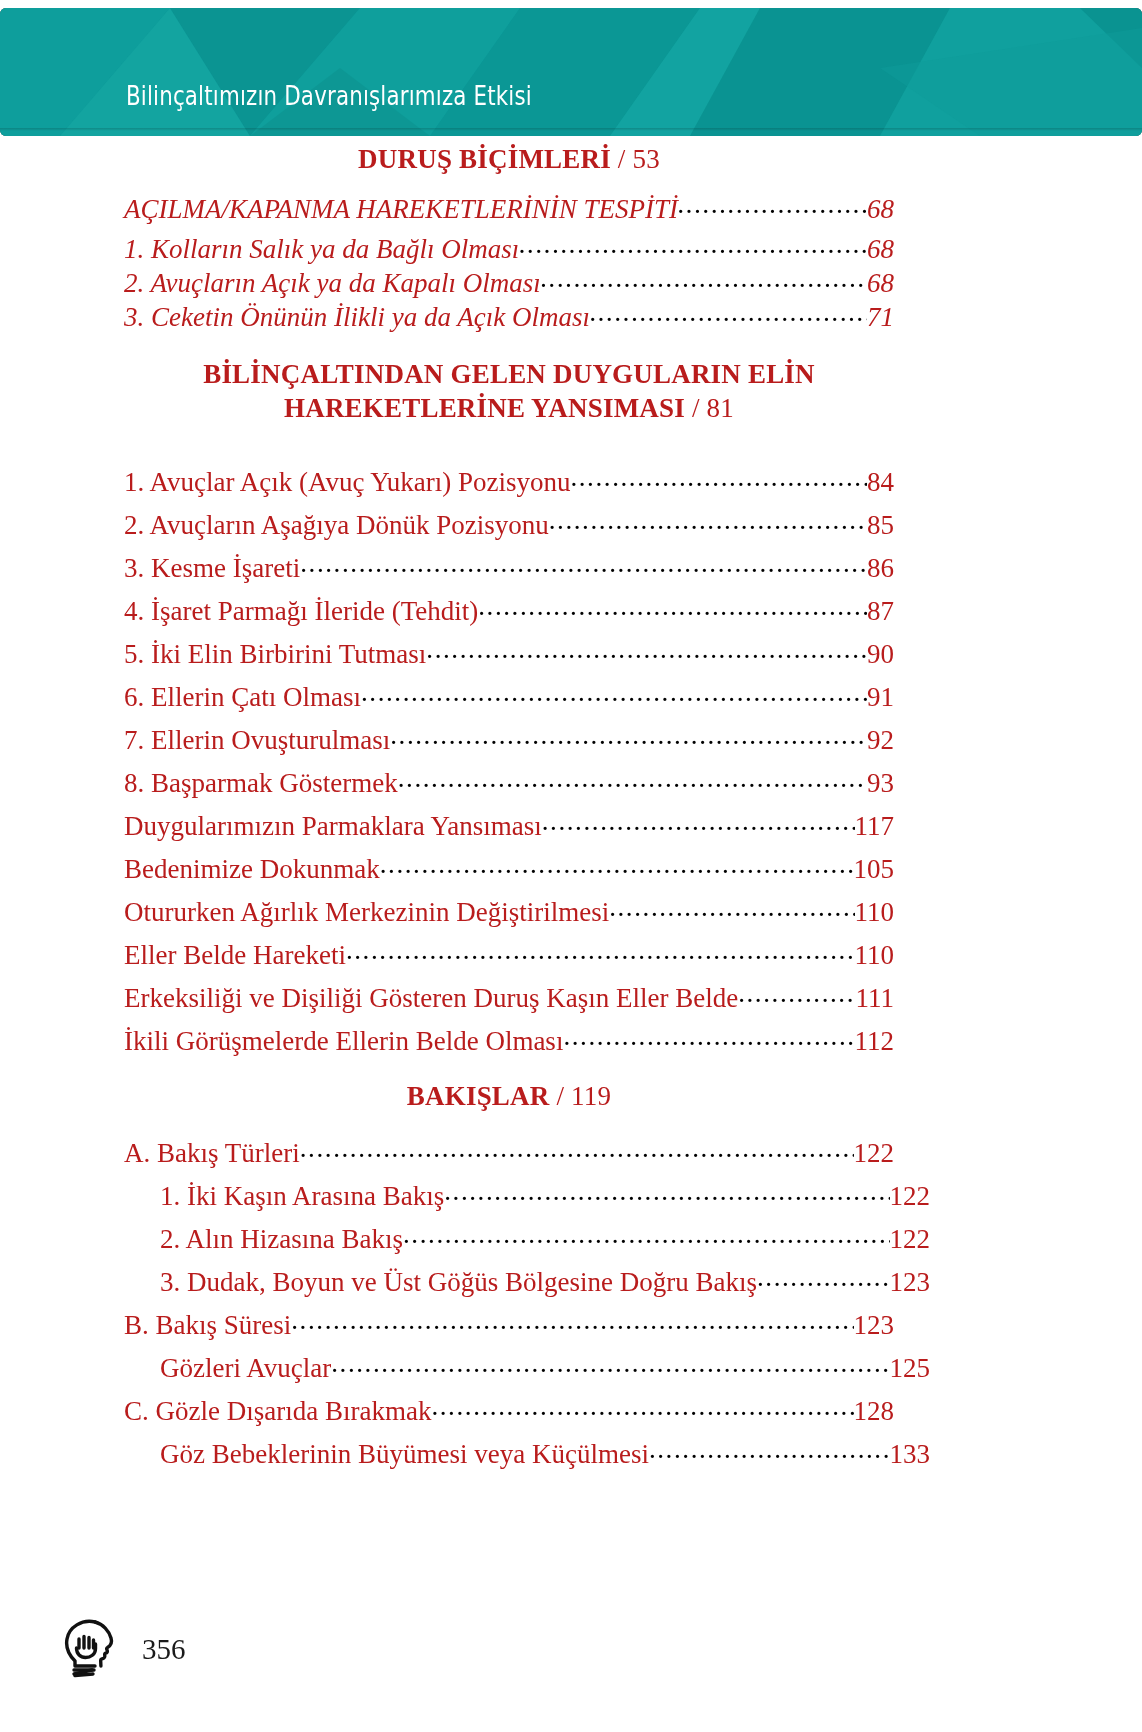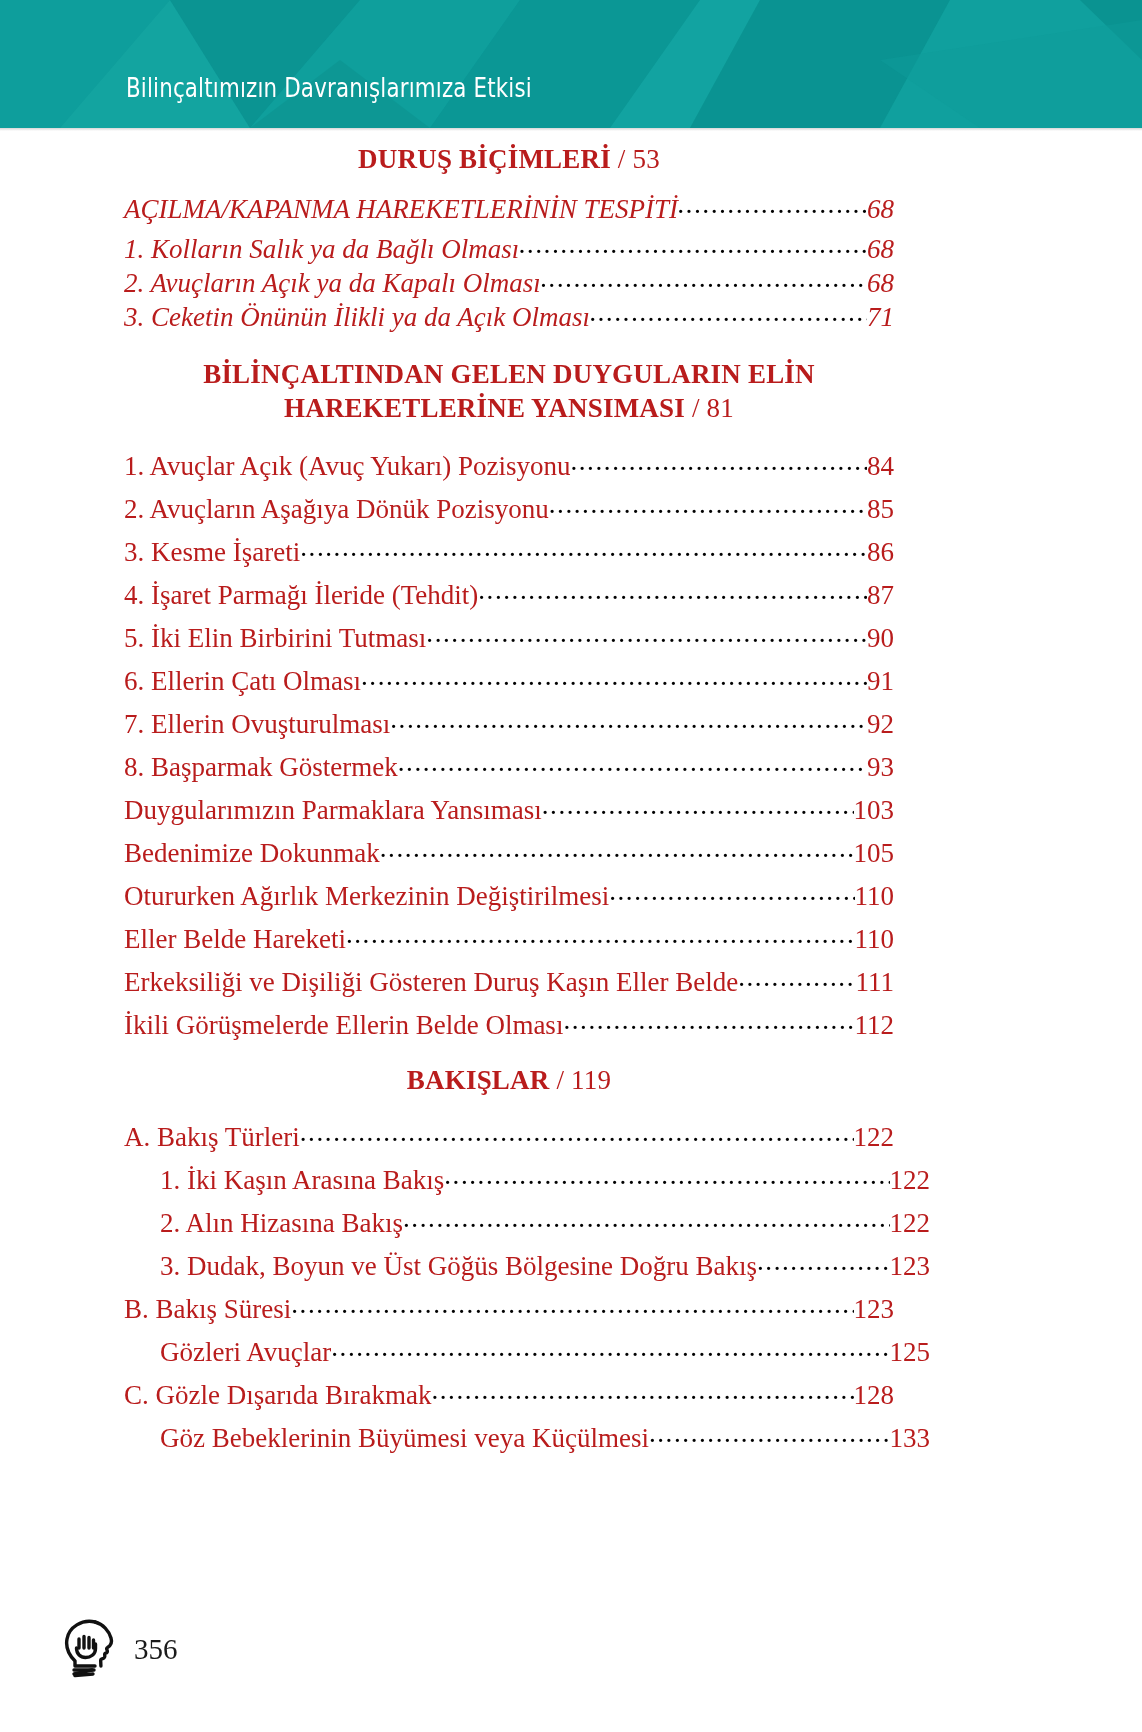--- a/index.html
+++ b/index.html
@@ -12,25 +12,26 @@
     width: 1142px;
     height: 1732px;
     background: #ffffff;
     overflow: hidden;
     font-family: "Liberation Serif", "DejaVu Serif", serif;
   }
 
   
   .header {
     position: absolute;
-    left: 0; top: 0;
+    left: 0; top: 8px;
     width: 1142px;
     height: 128px;
     background: #7f1d1d;
     overflow: hidden;
+    border-radius: 6px;
   }
   .header-poly { position: absolute; }
   .hdr-title {
     position: absolute;
     left: 126px;
     top: 72px;
     color: #ffffff;
     font-family: "DejaVu Sans Condensed", "Liberation Sans Narrow", "Liberation Sans", sans-serif;
     font-size: 27px;
     letter-spacing: 0.2px;
@@ -56,21 +57,21 @@
 
   .sec-head {
     text-align: center;
     font-size: 27px;
     line-height: 1.28;
     margin: 0 0 14px 0;
     letter-spacing: 0.2px;
   }
   .sec-head .b { font-weight: bold; }
   .sec-head .n { font-weight: normal; }
-  .sec-head.two-line { margin: 26px 0 22px 0; }
+  .sec-head.two-line { margin: 26px 0 38px 0; }
 
   
   .toc-row {
     display: flex;
     align-items: baseline;
     width: 100%;
     font-size: 27px;
     line-height: 1.0;
     white-space: nowrap;
   }
@@ -100,21 +101,21 @@
 
   .indent1 { padding-left: 36px; }
 
   
   .footer {
     position: absolute;
     left: 62px;
     bottom: 52px;
     display: flex;
     align-items: center;
-    gap: 16px;
+    gap: 24px;
   }
   .footer .pagenum {
     font-size: 29px;
     color: #1a1a1a;
     font-family: "Liberation Serif", serif;
   }
   .logo-svg { display: block; }
 </style>
 </head>
 <body>
@@ -212,21 +213,21 @@
         <span class="pg">92</span>
       </div>
       <div class="toc-row">
         <span class="label">8. Başparmak Göstermek</span>
         <span class="leader"></span>
         <span class="pg">93</span>
       </div>
       <div class="toc-row">
         <span class="label">Duygularımızın Parmaklara Yansıması</span>
         <span class="leader"></span>
-        <span class="pg">103</span>
+        <span class="pg">117</span>
       </div>
       <div class="toc-row">
         <span class="label">Bedenimize Dokunmak</span>
         <span class="leader"></span>
         <span class="pg">105</span>
       </div>
       <div class="toc-row">
         <span class="label">Otururken Ağırlık Merkezinin Değiştirilmesi</span>
         <span class="leader"></span>
         <span class="pg">110</span>

